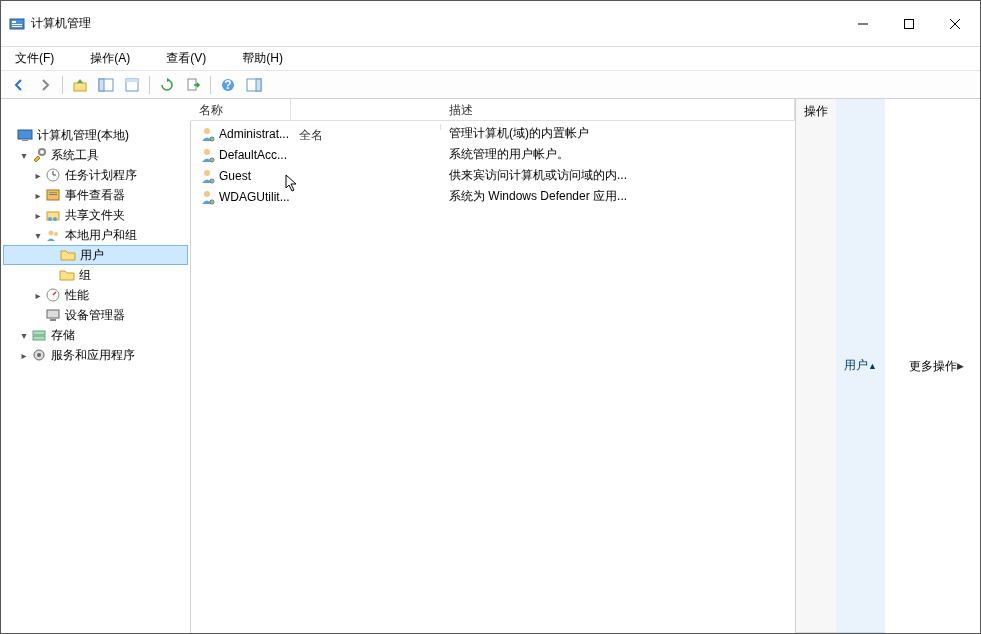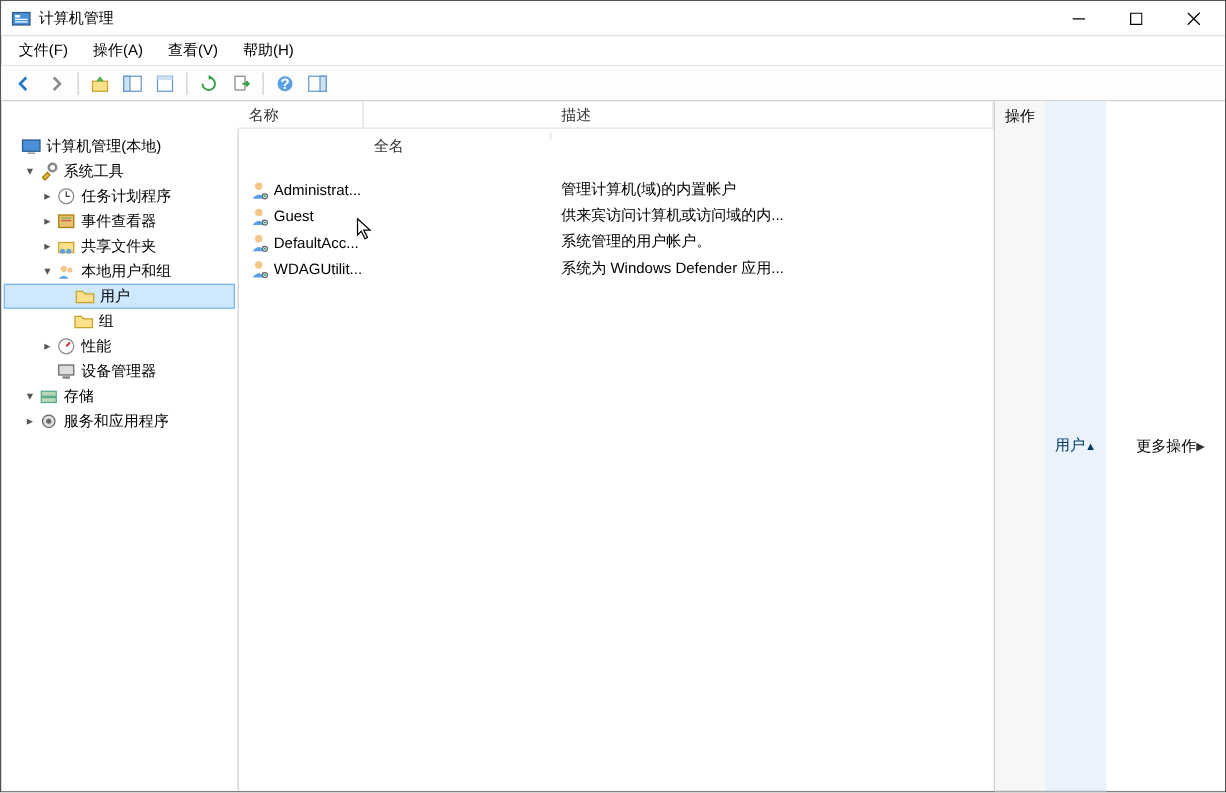--- a/index.html
+++ b/index.html
@@ -1,39 +1,39 @@
 <!DOCTYPE html>
 <html><head>
 <meta charset="utf-8">
 <style>
 * { box-sizing: border-box; margin: 0; padding: 0; font-family: "Microsoft YaHei", "Segoe UI", Tahoma, sans-serif; font-size: 12px; }
 html, body { width: 981px; height: 634px; background: #fff; overflow: hidden; }
 .window { width: 100%; height: 100%; display: flex; flex-direction: column; border: 1px solid #555; }
-.title-bar { height: 28px; display: flex; align-items: center; padding: 0 2px 0 8px; background: #fff; border-bottom: 1px solid #ddd; }
+.title-bar { height: 46px; display: flex; align-items: center; padding: 0 2px 0 8px; background: #fff; border-bottom: 1px solid #ddd; }
 .title-bar .app-icon { width: 16px; height: 16px; margin-right: 6px; }
 .title-bar .title { flex: 1; }
 .winctrl { width: 46px; height: 30px; display: flex; align-items: center; justify-content: center; }
-.menu-bar { height: 24px; display: flex; align-items: center; padding: 0 6px; gap: 4px; border-bottom: 1px solid #e5e5e5; }
+.menu-bar { height: 24px; display: flex; align-items: center; padding: 0 6px; gap: 20px; border-bottom: 1px solid #e5e5e5; }
 .menu-item { padding: 2px 8px; }
 .tool-bar { height: 28px; display: flex; align-items: center; padding: 0 6px; gap: 2px; border-bottom: 1px solid #d0d0d0; background: #fdfdfd; }
 .tool-btn { width: 24px; height: 22px; display: flex; align-items: center; justify-content: center; border: 1px solid transparent; }
 .tool-sep { width: 1px; height: 18px; background: #ccc; margin: 0 3px; }
 .body { flex: 1; display: flex; min-height: 0; }
 .nav-pane { width: 190px; border-right: 1px solid #d0d0d0; padding: 4px 2px; overflow: auto; margin-top: 22px; }
 .tree { list-style: none; }
 .tree li { white-space: nowrap; }
 .tree-row { display: flex; align-items: center; height: 20px; padding-right: 6px; }
 .tree-row.selected { background: #cde8ff; border: 1px solid #7ab7ef; height: 20px; }
 .twisty { width: 14px; text-align: center; color: #555; font-size: 10px; user-select: none; }
 .twisty.empty { visibility: hidden; }
 .node-icon { width: 16px; height: 16px; margin-right: 4px; flex: 0 0 16px; }
 .indent-1 { padding-left: 14px; }
 .indent-2 { padding-left: 28px; }
 .indent-3 { padding-left: 42px; }
-.list-pane { flex: 1; border-right: 1px solid #d0d0d0; display: flex; flex-direction: column; gap: 36px; }
+.list-pane { flex: 1; border-right: 1px solid #d0d0d0; display: flex; flex-direction: column; }
 .list-header { display: flex; height: 22px; border-bottom: 1px solid #e0e0e0; }
 .list-header .col { padding: 3px 8px; border-right: 1px solid #e0e0e0; color: #333; }
 .col-name { width: 100px; }
 .col-full { width: 150px; margin-top: 25px; }
 .col-desc { flex: 1; }
 .list-body { flex: 1; overflow: auto; }
 .list-row { display: flex; height: 21px; align-items: flex-end; }
 .cell { padding: 0 8px; overflow: hidden; text-overflow: ellipsis; white-space: nowrap; }
 .cell.col-name { display: flex; align-items: center; gap: 4px; }
 .user-icon { width: 16px; height: 16px; flex: 0 0 16px; }
@@ -328,40 +328,40 @@
             <div class="cell col-name">
               <span class="user-icon">
                 <svg viewBox="0 0 16 16">
                   <circle cx="8" cy="5" r="3" fill="#f4c68a"></circle>
                   <path d="M3 15 Q8 8 13 15" fill="#5aa0e6"></path>
                   <path d="M11 11 L14 14" stroke="#666" stroke-width="1"></path>
                   <circle cx="13" cy="13" r="2" fill="#fff" stroke="#666"></circle>
                   <path d="M12 13 H14 M13 12 V14" stroke="#2a7" stroke-width="0.8"></path>
                 </svg>
               </span>
-              <span>Guest</span>
+              <span>DefaultAcc...</span>
             </div>
             <div class="cell col-full"></div>
-            <div class="cell col-desc">供来宾访问计算机或访问域的内...</div>
+            <div class="cell col-desc">系统管理的用户帐户。</div>
           </div>
           <div class="list-row">
             <div class="cell col-name">
               <span class="user-icon">
                 <svg viewBox="0 0 16 16">
                   <circle cx="8" cy="5" r="3" fill="#f4c68a"></circle>
                   <path d="M3 15 Q8 8 13 15" fill="#5aa0e6"></path>
                   <path d="M11 11 L14 14" stroke="#666" stroke-width="1"></path>
                   <circle cx="13" cy="13" r="2" fill="#fff" stroke="#666"></circle>
                   <path d="M12 13 H14 M13 12 V14" stroke="#2a7" stroke-width="0.8"></path>
                 </svg>
               </span>
-              <span>DefaultAcc...</span>
+              <span>Guest</span>
             </div>
             <div class="cell col-full"></div>
-            <div class="cell col-desc">系统管理的用户帐户。</div>
+            <div class="cell col-desc">供来宾访问计算机或访问域的内...</div>
           </div>
           <div class="list-row">
             <div class="cell col-name">
               <span class="user-icon">
                 <svg viewBox="0 0 16 16">
                   <circle cx="8" cy="5" r="3" fill="#f4c68a"></circle>
                   <path d="M3 15 Q8 8 13 15" fill="#5aa0e6"></path>
                   <path d="M11 11 L14 14" stroke="#666" stroke-width="1"></path>
                   <circle cx="13" cy="13" r="2" fill="#fff" stroke="#666"></circle>
                   <path d="M12 13 H14 M13 12 V14" stroke="#2a7" stroke-width="0.8"></path>

